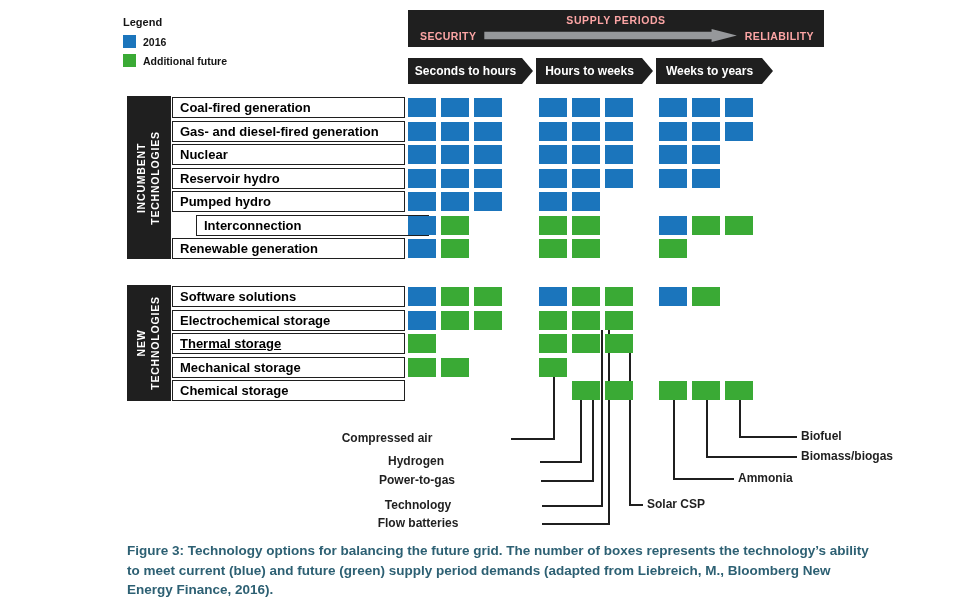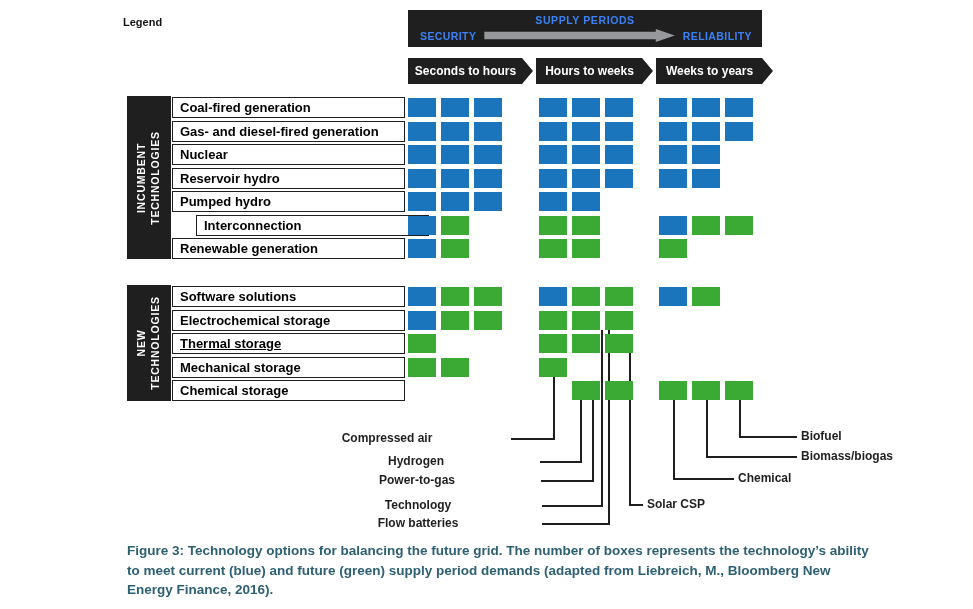--- a/index.html
+++ b/index.html
@@ -4,21 +4,21 @@
 <style>
   * { box-sizing: border-box; }
   html,body { margin:0; padding:0; background:#fff; font-family:"Liberation Sans", sans-serif; }
   #canvas { position:relative; width:973px; height:609px; background:#fff; overflow:hidden; }
 
   .legend { position:absolute; left:123px; top:16px; }
   .legend-title { font-size:11px; font-weight:700; color:#141414; margin-bottom:7px; }
   .legend-item { display:flex; align-items:center; gap:7px; margin-bottom:6px; font-size:10.5px; font-weight:700; color:#141414; }
   .swatch { width:13px; height:13px; flex:0 0 13px; }
 
-  .supply-bar { position:absolute; left:408px; top:10px; width:354px; height:37px; background:#1f1f1f; color:#3b82f6; }
+  .supply-bar { position:absolute; left:408px; top:10px; width:416px; height:37px; background:#1f1f1f; color:#fca5a5; }
   .supply-title { text-align:center; font-size:10.5px; font-weight:700; letter-spacing:0.6px; padding-top:4px; }
   .supply-row { display:flex; align-items:center; padding:3px 10px 0 12px; font-size:10.5px; font-weight:700; letter-spacing:0.4px; }
   .gray-arrow { flex:1; height:13px; margin:0 8px; background:#96989b;
     clip-path: polygon(0 22%, 90% 22%, 90% 0, 100% 50%, 90% 100%, 90% 78%, 0 78%); }
 
   .col-arrow { position:absolute; top:58px; height:26px; background:#1f1f1f; color:#fff;
     font-size:12px; font-weight:700; display:flex; align-items:center; justify-content:center;
     padding-right:10px; clip-path: polygon(0 0, calc(100% - 11px) 0, 100% 50%, calc(100% - 11px) 100%, 0 100%); }
 
   .sidebar { position:absolute; left:127px; width:44px; background:#1f1f1f; z-index:2; }
@@ -39,20 +39,30 @@
   .caption { position:absolute; left:127px; top:541px; width:752px; font-size:13.5px;
     font-weight:700; color:#2d6073; line-height:1.45; }
 </style>
 </head>
 <body>
 
 <div id="canvas">
 
   <div class="legend">
     <div class="legend-title">Legend</div>
+    <div id="legend-items">
+        <div class="legend-item">
+          <div class="swatch" style="background: rgb(27, 117, 188);"></div>
+          <span>2016</span>
+        </div>
+        <div class="legend-item">
+          <div class="swatch" style="background: rgb(58, 170, 53);"></div>
+          <span>Additional future</span>
+        </div>
+      </div>
   </div>
 
   <div class="supply-bar">
     <div class="supply-title">SUPPLY PERIODS</div>
     <div class="supply-row">
       <span>SECURITY</span>
       <div class="gray-arrow"></div>
       <span>RELIABILITY</span>
     </div>
   </div>
@@ -171,20 +181,20 @@
     <div class="cl-line" style="left: 542px; top: 505.25px; width: 60.5px; height: 1.5px;"></div>
     <div class="callout-label right-align" style="left: 298px; width: 240px; top: 498px;">Technology</div>
     <div class="cl-line" style="left: 608px; top: 330px; width: 1.5px; height: 194px;"></div>
     <div class="cl-line" style="left: 542px; top: 523.25px; width: 67.5px; height: 1.5px;"></div>
     <div class="callout-label right-align" style="left: 298px; width: 240px; top: 516px;">Flow batteries</div>
     <div class="cl-line" style="left: 629px; top: 353px; width: 1.5px; height: 152px;"></div>
     <div class="cl-line" style="left: 629px; top: 504.25px; width: 14px; height: 1.5px;"></div>
     <div class="callout-label" style="left: 647px; top: 497px;">Solar CSP</div>
     <div class="cl-line" style="left: 673px; top: 400px; width: 1.5px; height: 79px;"></div>
     <div class="cl-line" style="left: 673px; top: 478.25px; width: 61px; height: 1.5px;"></div>
-    <div class="callout-label" style="left: 738px; top: 471px;">Chemical</div>
+    <div class="callout-label" style="left: 738px; top: 471px;">Ammonia</div>
     <div class="cl-line" style="left: 706px; top: 400px; width: 1.5px; height: 57px;"></div>
     <div class="cl-line" style="left: 706px; top: 456.25px; width: 91px; height: 1.5px;"></div>
     <div class="callout-label" style="left: 801px; top: 449px;">Biomass/biogas</div>
     <div class="cl-line" style="left: 739px; top: 400px; width: 1.5px; height: 37px;"></div>
     <div class="cl-line" style="left: 739px; top: 436.25px; width: 58px; height: 1.5px;"></div>
     <div class="callout-label" style="left: 801px; top: 429px;">Biofuel</div>
   </div>
 
 </body></html>

